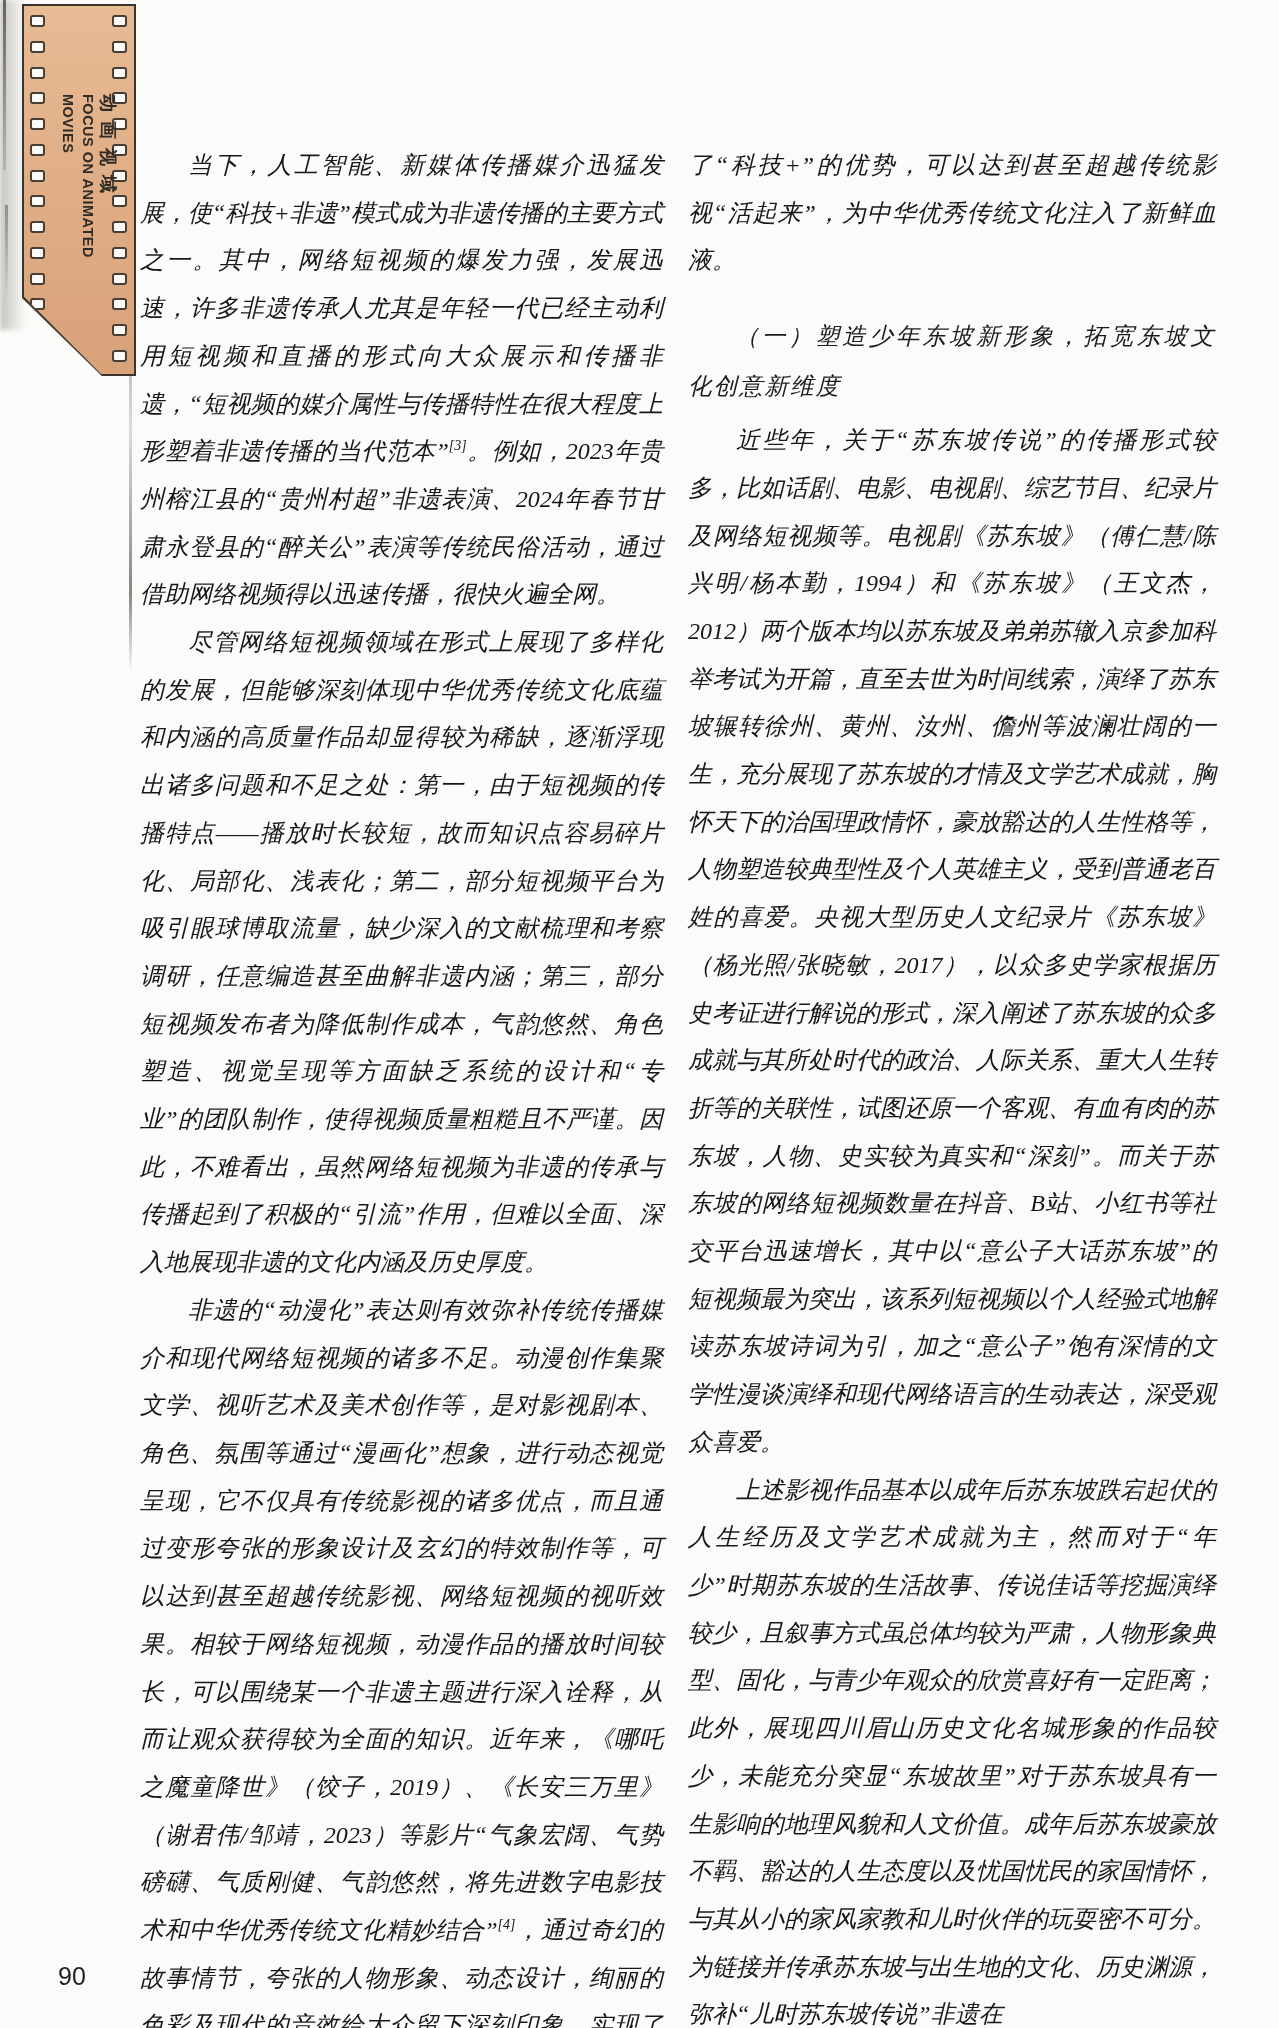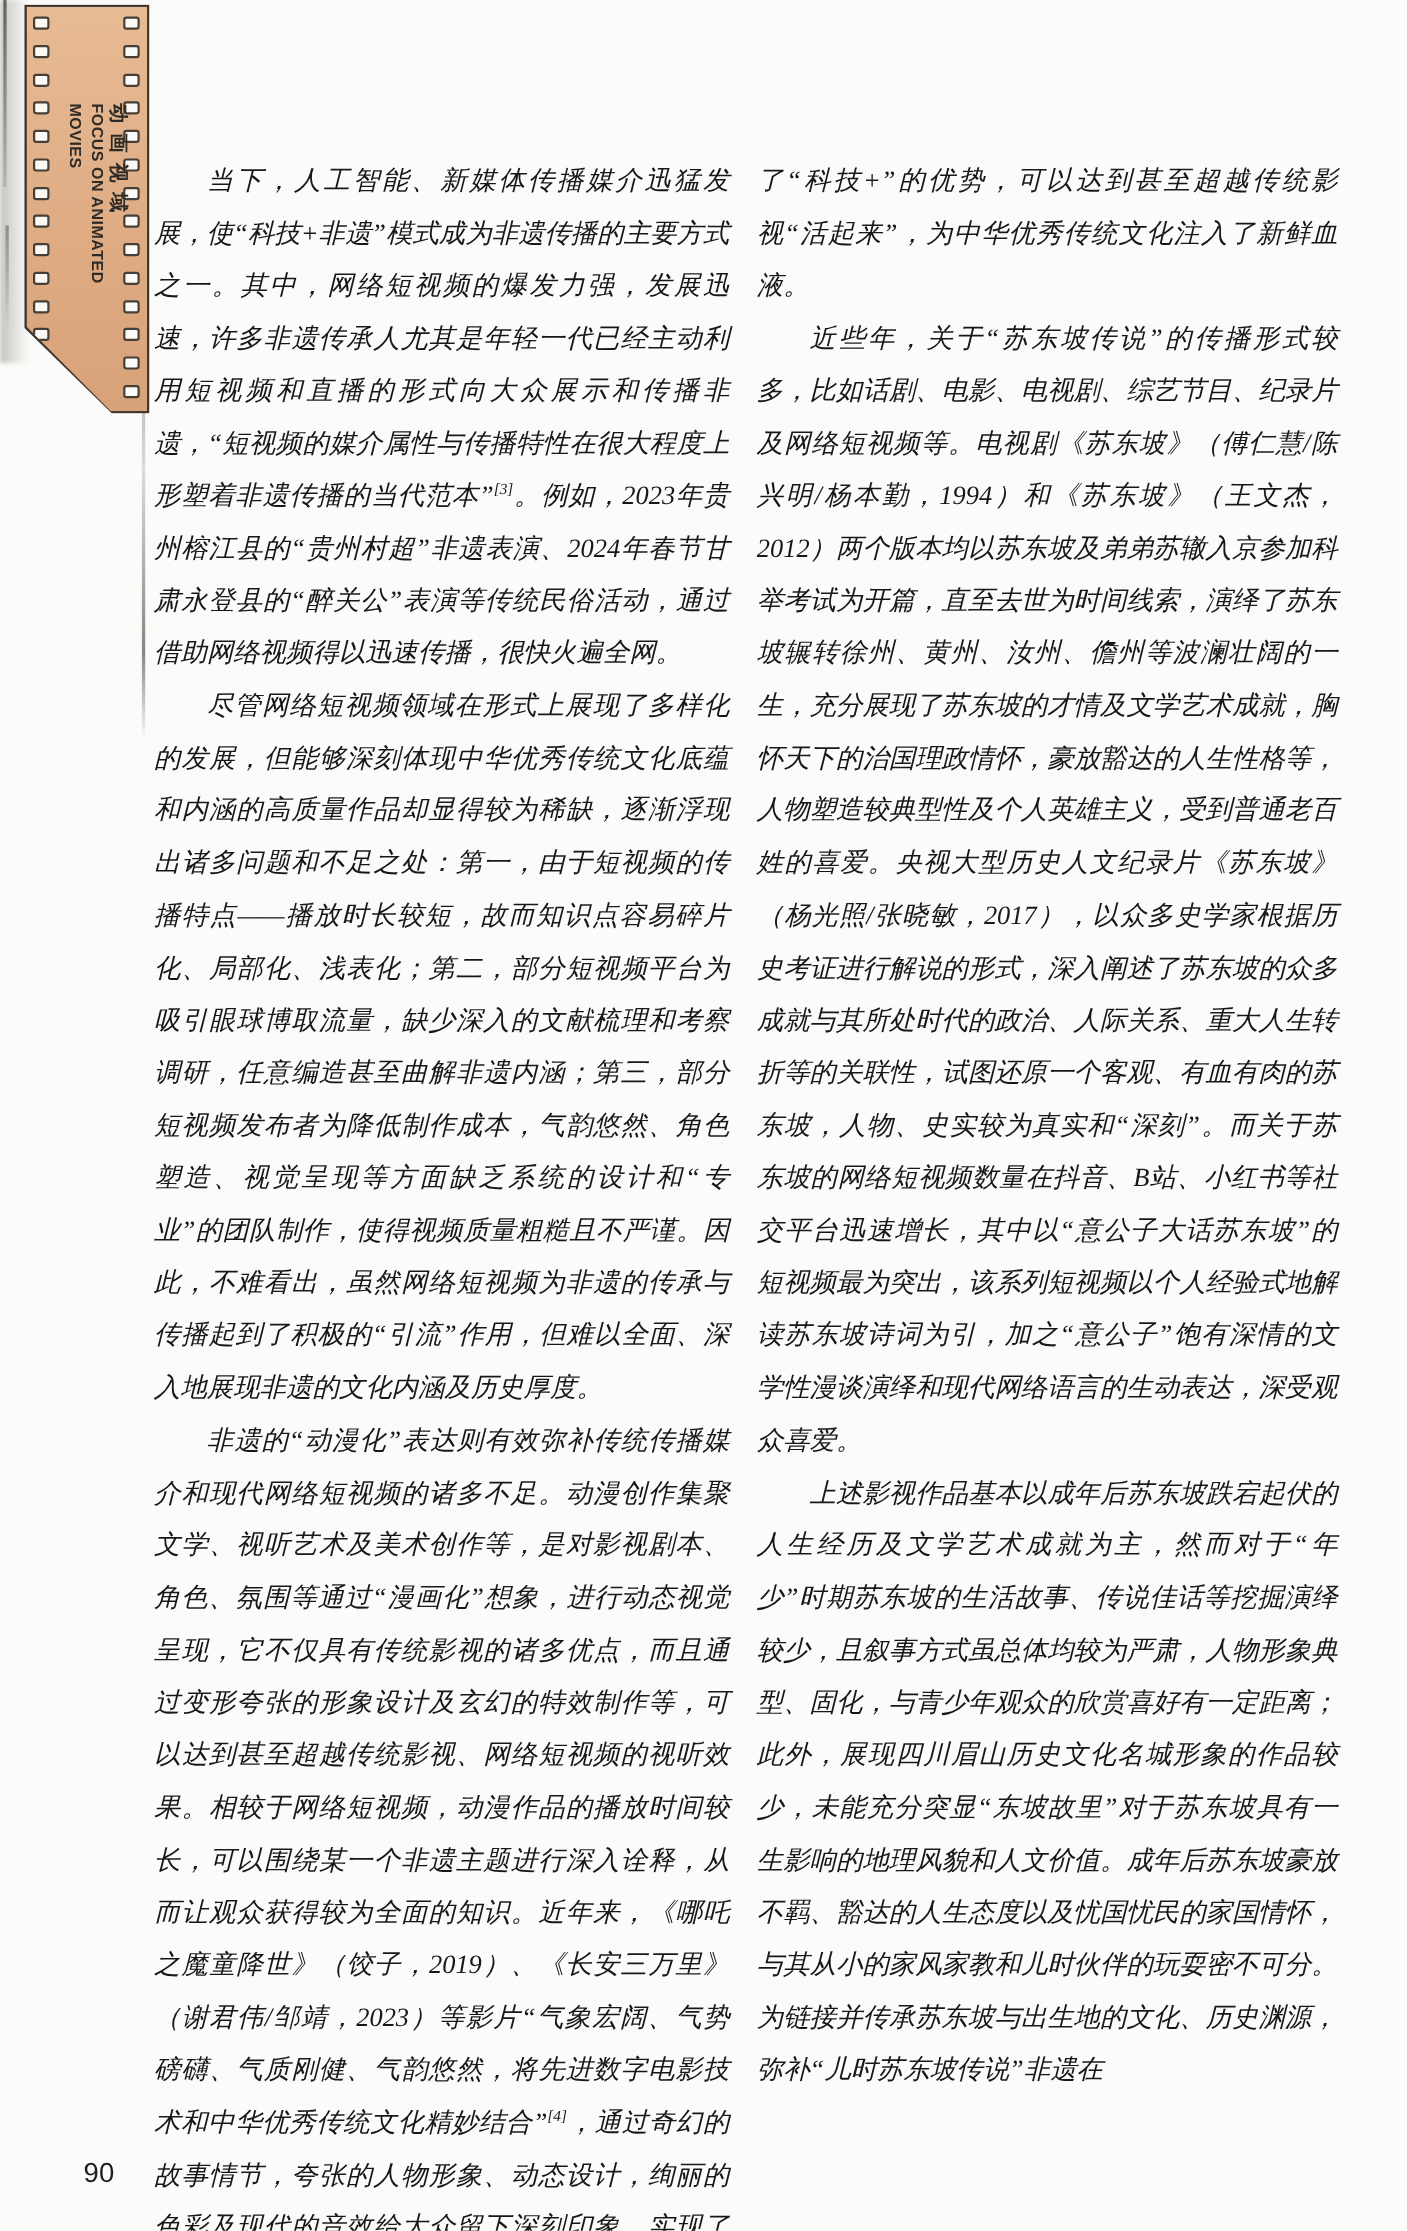--- a/index.html
+++ b/index.html
@@ -73,21 +73,21 @@
     font-family:"Liberation Sans",sans-serif;
     font-size:29px;line-height:52px;color:#141414;
   }
   h3.subsection{
     margin:26px 0 6px 0;text-indent:2em;font-weight:normal;font-style:italic;
     font-family:"DejaVu Serif",serif;
     font-size:23.5px;line-height:50px;letter-spacing:2px;color:#1b1b1b;
   }
   
   .page-number{
-    position:absolute;left:76px;top:1962px;
+    position:absolute;left:58px;top:1962px;
     font-family:"Liberation Sans",sans-serif;
     font-size:25px;color:#1f1f1f;
   }
 </style>
 </head>
 <body>
 
 <div class="scan-smudge"></div>
 <div class="scan-line-a"></div>
 <div class="scan-line-b"></div>
@@ -136,17 +136,18 @@
 </div>
 
 <div class="col" id="col-left">
   <p><span>当下，人工智能、新媒体传播媒介迅猛发展，使“科技+非遗”模式成为非遗传播的主要方式之一。其中，网络短视频的爆发力强，发展迅速，许多非遗传承人尤其是年轻一代已经主动利用短视频和直播的形式向大众展示和传播非遗，“短视频的媒介属性与传播特性在很大程度上形塑着非遗传播的当代范本”</span><sup>[3]</sup><span>。例如，2023年贵州榕江县的“贵州村超”非遗表演、2024年春节甘肃永登县的“醉关公”表演等传统民俗活动，通过借助网络视频得以迅速传播，很快火遍全网。</span></p>
   <p><span>尽管网络短视频领域在形式上展现了多样化的发展，但能够深刻体现中华优秀传统文化底蕴和内涵的高质量作品却显得较为稀缺，逐渐浮现出诸多问题和不足之处：第一，由于短视频的传播特点——播放时长较短，故而知识点容易碎片化、局部化、浅表化；第二，部分短视频平台为吸引眼球博取流量，缺少深入的文献梳理和考察调研，任意编造甚至曲解非遗内涵；第三，部分短视频发布者为降低制作成本，气韵悠然、角色塑造、视觉呈现等方面缺乏系统的设计和“专业”的团队制作，使得视频质量粗糙且不严谨。因此，不难看出，虽然网络短视频为非遗的传承与传播起到了积极的“引流”作用，但难以全面、深入地展现非遗的文化内涵及历史厚度。</span></p>
   <p><span>非遗的“动漫化”表达则有效弥补传统传播媒介和现代网络短视频的诸多不足。动漫创作集聚文学、视听艺术及美术创作等，是对影视剧本、角色、氛围等通过“漫画化”想象，进行动态视觉呈现，它不仅具有传统影视的诸多优点，而且通过变形夸张的形象设计及玄幻的特效制作等，可以达到甚至超越传统影视、网络短视频的视听效果。相较于网络短视频，动漫作品的播放时间较长，可以围绕某一个非遗主题进行深入诠释，从而让观众获得较为全面的知识。近年来，《哪吒之魔童降世》（饺子，2019）、《长安三万里》（谢君伟/邹靖，2023）等影片“气象宏阔、气势磅礴、气质刚健、气韵悠然，将先进数字电影技术和中华优秀传统文化精妙结合”</span><sup>[4]</sup><span>，通过奇幻的故事情节，夸张的人物形象、动态设计，绚丽的色彩及现代的音效给大众留下深刻印象，实现了中华优秀传统文化与新技术、新媒介的深度融合。“动漫化”表达不仅充分发挥</span></p>
 </div>
 
 <div class="col" id="col-right">
   <p class="noindent">了“科技+”的优势，可以达到甚至超越传统影视“活起来”，为中华优秀传统文化注入了新鲜血液。</p>
+  <h3 class="subsection">（一）塑造少年东坡新形象，拓宽东坡文化创意新维度</h3>
   <p>近些年，关于“苏东坡传说”的传播形式较多，比如话剧、电影、电视剧、综艺节目、纪录片及网络短视频等。电视剧《苏东坡》（傅仁慧/陈兴明/杨本勤，1994）和《苏东坡》（王文杰，2012）两个版本均以苏东坡及弟弟苏辙入京参加科举考试为开篇，直至去世为时间线索，演绎了苏东坡辗转徐州、黄州、汝州、儋州等波澜壮阔的一生，充分展现了苏东坡的才情及文学艺术成就，胸怀天下的治国理政情怀，豪放豁达的人生性格等，人物塑造较典型性及个人英雄主义，受到普通老百姓的喜爱。央视大型历史人文纪录片《苏东坡》（杨光照/张晓敏，2017），以众多史学家根据历史考证进行解说的形式，深入阐述了苏东坡的众多成就与其所处时代的政治、人际关系、重大人生转折等的关联性，试图还原一个客观、有血有肉的苏东坡，人物、史实较为真实和“深刻”。而关于苏东坡的网络短视频数量在抖音、B站、小红书等社交平台迅速增长，其中以“意公子大话苏东坡”的短视频最为突出，该系列短视频以个人经验式地解读苏东坡诗词为引，加之“意公子”饱有深情的文学性漫谈演绎和现代网络语言的生动表达，深受观众喜爱。</p>
   <p>上述影视作品基本以成年后苏东坡跌宕起伏的人生经历及文学艺术成就为主，然而对于“年少”时期苏东坡的生活故事、传说佳话等挖掘演绎较少，且叙事方式虽总体均较为严肃，人物形象典型、固化，与青少年观众的欣赏喜好有一定距离；此外，展现四川眉山历史文化名城形象的作品较少，未能充分突显“东坡故里”对于苏东坡具有一生影响的地理风貌和人文价值。成年后苏东坡豪放不羁、豁达的人生态度以及忧国忧民的家国情怀，与其从小的家风家教和儿时伙伴的玩耍密不可分。为链接并传承苏东坡与出生地的文化、历史渊源，弥补“儿时苏东坡传说”非遗在</p>
 </div>
 
 <div class="page-number">90</div>
 
 </body></html>

